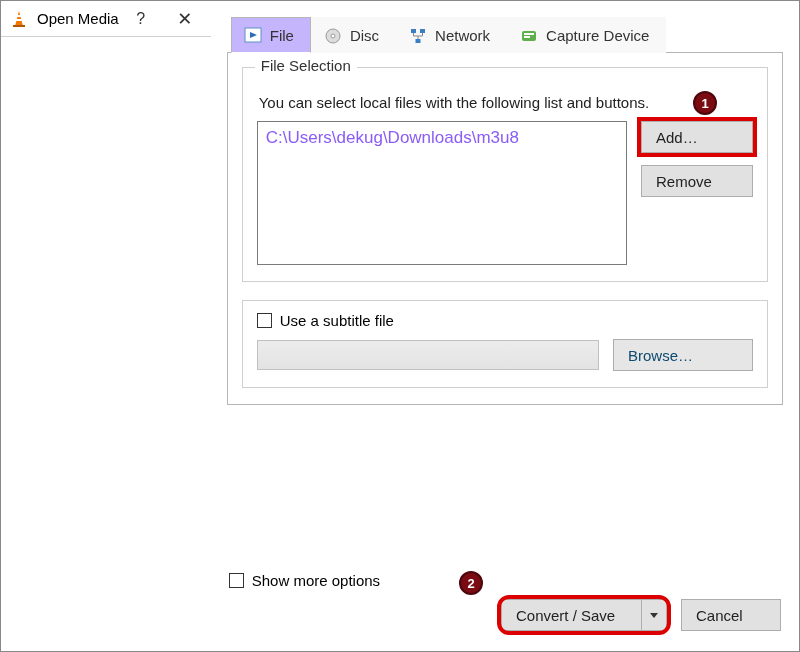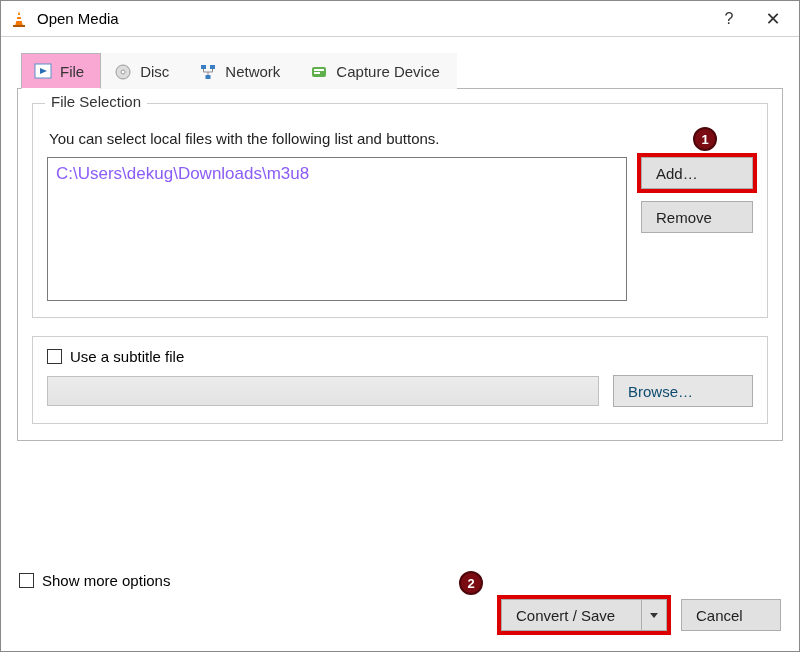--- a/index.html
+++ b/index.html
@@ -12,21 +12,21 @@
     width: 800px;
     height: 652px;
     overflow: hidden;
   }
   .window {
     width: 800px;
     height: 652px;
     border: 1px solid #888;
     background: #fff;
     display: flex;
-    flex-direction: column;
+    flex-direction: row;
   }
   .titlebar {
     height: 36px;
     display: flex;
     align-items: center;
     padding: 0 4px 0 8px;
     border-bottom: 1px solid #d0d0d0;
   }
   .titlebar .app-icon { width: 20px; height: 20px; margin-right: 8px; }
   .titlebar .title { flex: 1; font-size: 15px; }
@@ -56,21 +56,21 @@
     gap:8px;
     font-size:15px;
     color:#333;
     border:1px solid transparent;
     border-bottom:none;
     position:relative;
     top:1px;
     background:#f8f8f8;
   }
   .tab.active {
-    background:#f9a8d4;
+    background:#c4b5fd;
     border:1px solid #b5b5b5;
     border-bottom:1px solid #fff;
     z-index:2;
     margin-top:32px;
   }
   .tab svg { width:18px; height:18px; }
 
   .panel {
     border:1px solid #b5b5b5;
     border-top:none;
@@ -146,20 +146,21 @@
 
   .footer-opts { display:flex; align-items:center; gap:8px; margin: 6px 2px 10px 2px; }
   
   .footer-buttons {
     display:flex; justify-content:flex-end; gap:14px; align-items:center;
     padding: 0 2px 10px 0;
     position:relative;
   }
   .splitbtn {
     display:flex;
+    border-radius:8px;
   }
   .splitbtn .btn { min-width:140px; border-right:none; }
   .splitbtn .drop {
     width:26px; height:32px; background:#e1e1e1; border:1px solid #adadad;
     display:flex; align-items:center; justify-content:center;
   }
   .splitbtn.highlight { outline:4px solid #d00; }
 
   .cone { display:block; }
 </style>

